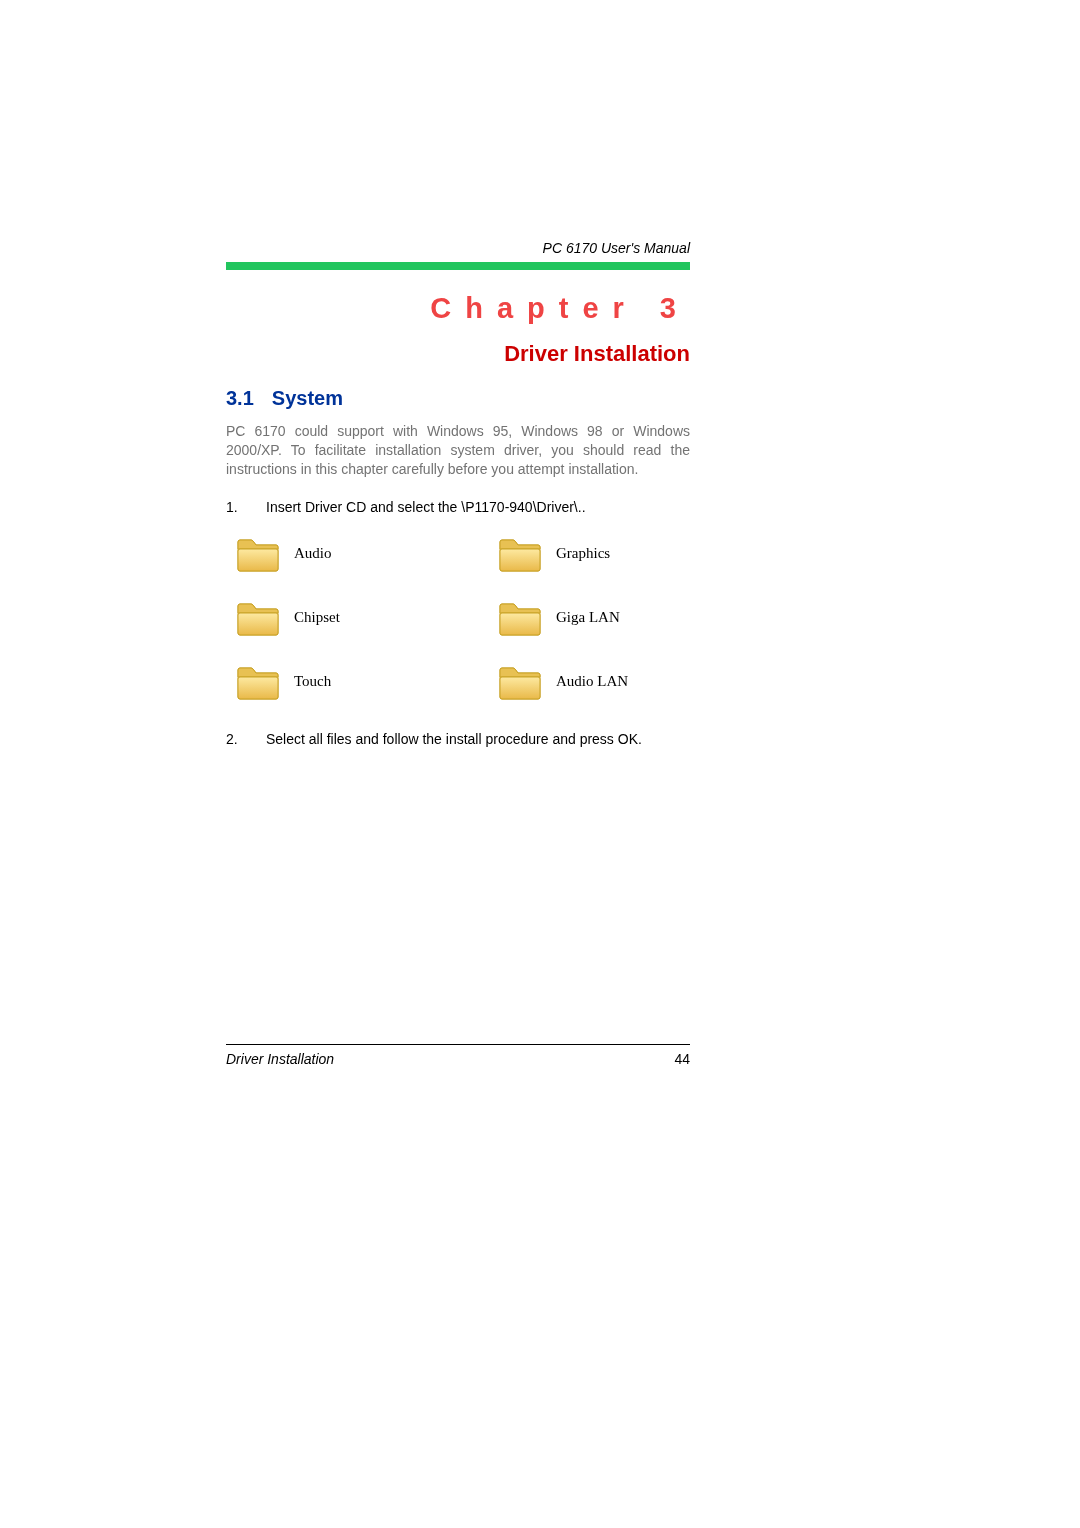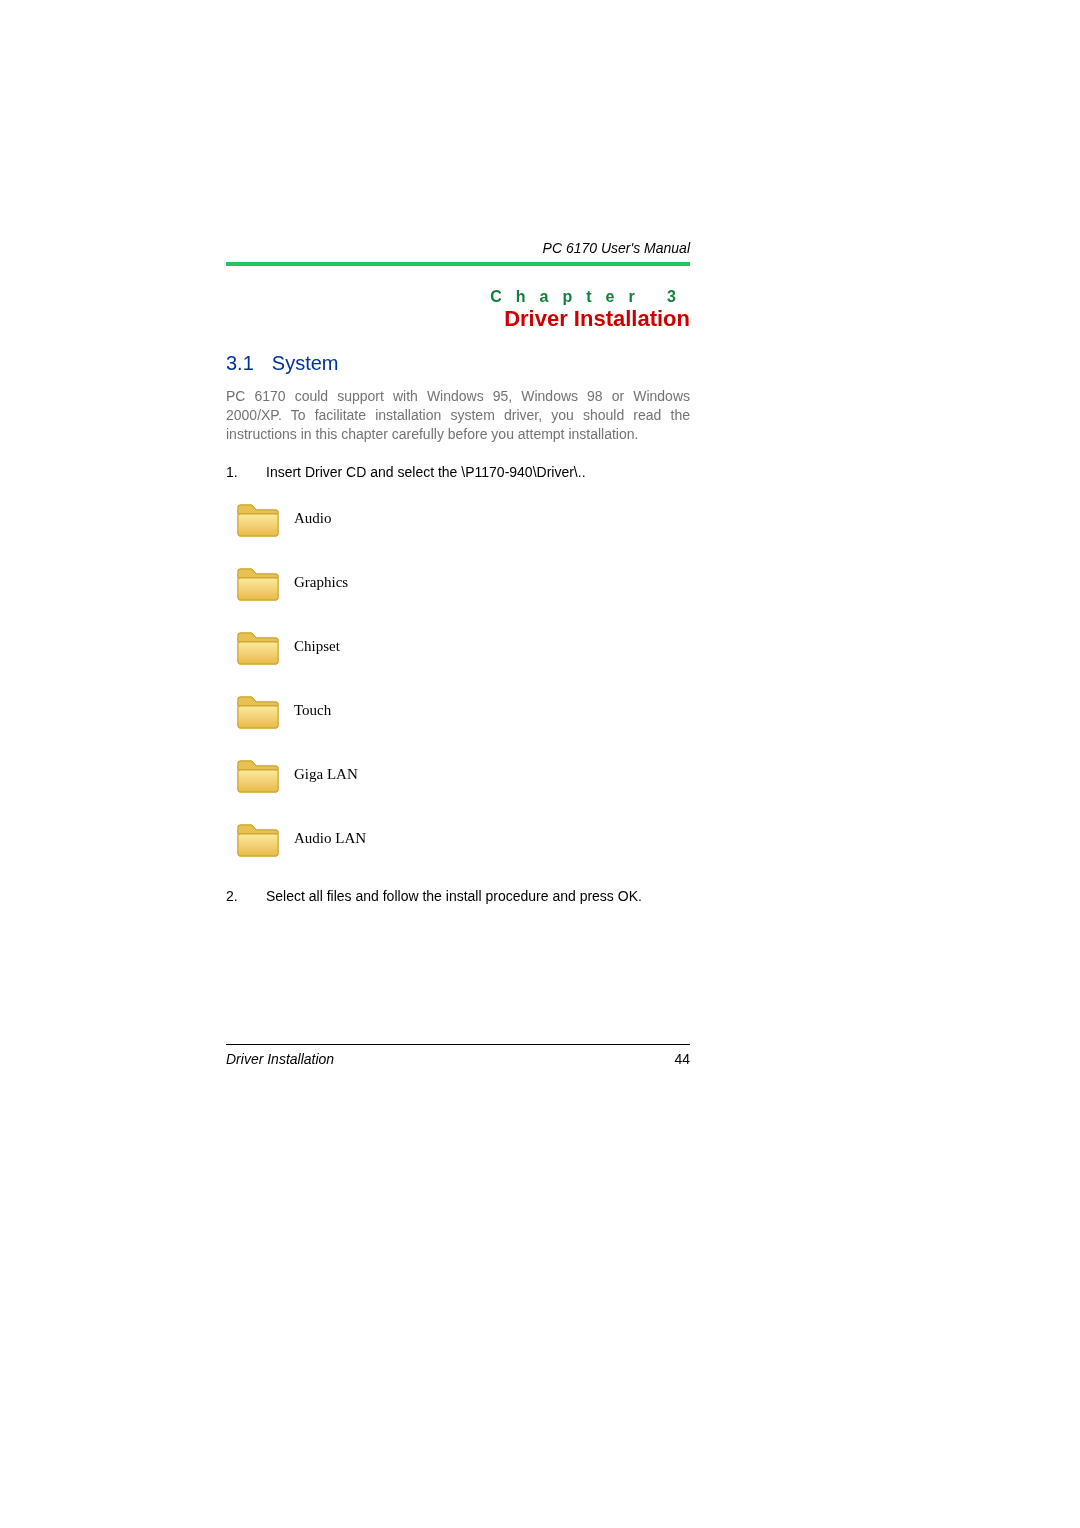--- a/index.html
+++ b/index.html
@@ -19,42 +19,42 @@
       left: 226px;
       top: 240px;
       width: 464px;
     }
     .header-title {
       text-align: right;
       font-style: italic;
       font-size: 14px;
       color: #000;
       padding-bottom: 6px;
-      border-bottom: 4px solid #22c55e;
+      border-bottom: 8px solid #22c55e;
       margin-bottom: 22px;
     }
     .chapter-line {
       text-align: right;
-      font-size: 16px;
-      color: #15803d;
+      font-size: 29px;
+      color: #ef4444;
       font-weight: bold;
       letter-spacing: 14px;
-      margin-bottom: 0;
+      margin-bottom: 16px;
     }
     .chapter-title {
       text-align: right;
       font-size: 22px;
       color: #cc0000;
       font-weight: bold;
       margin-bottom: 20px;
     }
     .section-heading {
       font-size: 20px;
       color: #003399;
-      font-weight: normal;
+      font-weight: bold;
       margin-bottom: 12px;
     }
     .section-number {
       display: inline-block;
       margin-right: 18px;
     }
     .body-text {
       font-size: 14px;
       color: #737373;
       text-align: justify;
@@ -69,21 +69,21 @@
     }
     .list-number {
       width: 40px;
       flex-shrink: 0;
     }
     .list-text {
       flex: 1;
     }
     .folder-grid {
       display: grid;
-      grid-template-columns: 1fr;
+      grid-template-columns: 1fr 1fr;
       column-gap: 70px;
       row-gap: 26px;
       margin-bottom: 30px;
       padding-left: 10px;
     }
     .folder-item {
       display: flex;
       align-items: center;
       gap: 14px;
     }
@@ -183,47 +183,47 @@
         </svg>
       </span>
       <span class="folder-label">Chipset</span>
     </div>
 
     <div class="folder-item">
       <span class="folder-icon">
         <svg viewBox="0 0 44 38">
           <path d="M2 10 L2 34 Q2 36 4 36 L40 36 Q42 36 42 34 L42 12 Q42 10 40 10 L20 10 L17 6 Q16 5 15 5 L4 5 Q2 5 2 7 Z" fill="#f5d76e" stroke="#c9a227" stroke-width="1"></path>
           <path d="M2 14 L42 14 L42 12 Q42 10 40 10 L20 10 L17 6 Q16 5 15 5 L4 5 Q2 5 2 7 Z" fill="#e8c153" stroke="#c9a227" stroke-width="1"></path>
+          <path d="M4 14 L40 14 Q42 14 42 16 L42 34 Q42 36 40 36 L4 36 Q2 36 2 34 L2 16 Q2 14 4 14 Z" fill="url(#g4)" stroke="#c9a227" stroke-width="1"></path>
+          <defs>
+            <linearGradient id="g4" x1="0" y1="0" x2="0" y2="1">
+              <stop offset="0" stop-color="#fde9a0"></stop>
+              <stop offset="1" stop-color="#e9b949"></stop>
+            </linearGradient>
+          </defs>
+        </svg>
+      </span>
+      <span class="folder-label">Giga LAN</span>
+    </div>
+
+    <div class="folder-item">
+      <span class="folder-icon">
+        <svg viewBox="0 0 44 38">
+          <path d="M2 10 L2 34 Q2 36 4 36 L40 36 Q42 36 42 34 L42 12 Q42 10 40 10 L20 10 L17 6 Q16 5 15 5 L4 5 Q2 5 2 7 Z" fill="#f5d76e" stroke="#c9a227" stroke-width="1"></path>
+          <path d="M2 14 L42 14 L42 12 Q42 10 40 10 L20 10 L17 6 Q16 5 15 5 L4 5 Q2 5 2 7 Z" fill="#e8c153" stroke="#c9a227" stroke-width="1"></path>
           <path d="M4 14 L40 14 Q42 14 42 16 L42 34 Q42 36 40 36 L4 36 Q2 36 2 34 L2 16 Q2 14 4 14 Z" fill="url(#g5)" stroke="#c9a227" stroke-width="1"></path>
           <defs>
             <linearGradient id="g5" x1="0" y1="0" x2="0" y2="1">
               <stop offset="0" stop-color="#fde9a0"></stop>
               <stop offset="1" stop-color="#e9b949"></stop>
             </linearGradient>
           </defs>
         </svg>
       </span>
       <span class="folder-label">Touch</span>
-    </div>
-
-    <div class="folder-item">
-      <span class="folder-icon">
-        <svg viewBox="0 0 44 38">
-          <path d="M2 10 L2 34 Q2 36 4 36 L40 36 Q42 36 42 34 L42 12 Q42 10 40 10 L20 10 L17 6 Q16 5 15 5 L4 5 Q2 5 2 7 Z" fill="#f5d76e" stroke="#c9a227" stroke-width="1"></path>
-          <path d="M2 14 L42 14 L42 12 Q42 10 40 10 L20 10 L17 6 Q16 5 15 5 L4 5 Q2 5 2 7 Z" fill="#e8c153" stroke="#c9a227" stroke-width="1"></path>
-          <path d="M4 14 L40 14 Q42 14 42 16 L42 34 Q42 36 40 36 L4 36 Q2 36 2 34 L2 16 Q2 14 4 14 Z" fill="url(#g4)" stroke="#c9a227" stroke-width="1"></path>
-          <defs>
-            <linearGradient id="g4" x1="0" y1="0" x2="0" y2="1">
-              <stop offset="0" stop-color="#fde9a0"></stop>
-              <stop offset="1" stop-color="#e9b949"></stop>
-            </linearGradient>
-          </defs>
-        </svg>
-      </span>
-      <span class="folder-label">Giga LAN</span>
     </div>
 
     <div class="folder-item">
       <span class="folder-icon">
         <svg viewBox="0 0 44 38">
           <path d="M2 10 L2 34 Q2 36 4 36 L40 36 Q42 36 42 34 L42 12 Q42 10 40 10 L20 10 L17 6 Q16 5 15 5 L4 5 Q2 5 2 7 Z" fill="#f5d76e" stroke="#c9a227" stroke-width="1"></path>
           <path d="M2 14 L42 14 L42 12 Q42 10 40 10 L20 10 L17 6 Q16 5 15 5 L4 5 Q2 5 2 7 Z" fill="#e8c153" stroke="#c9a227" stroke-width="1"></path>
           <path d="M4 14 L40 14 Q42 14 42 16 L42 34 Q42 36 40 36 L4 36 Q2 36 2 34 L2 16 Q2 14 4 14 Z" fill="url(#g6)" stroke="#c9a227" stroke-width="1"></path>
           <defs>
             <linearGradient id="g6" x1="0" y1="0" x2="0" y2="1">

